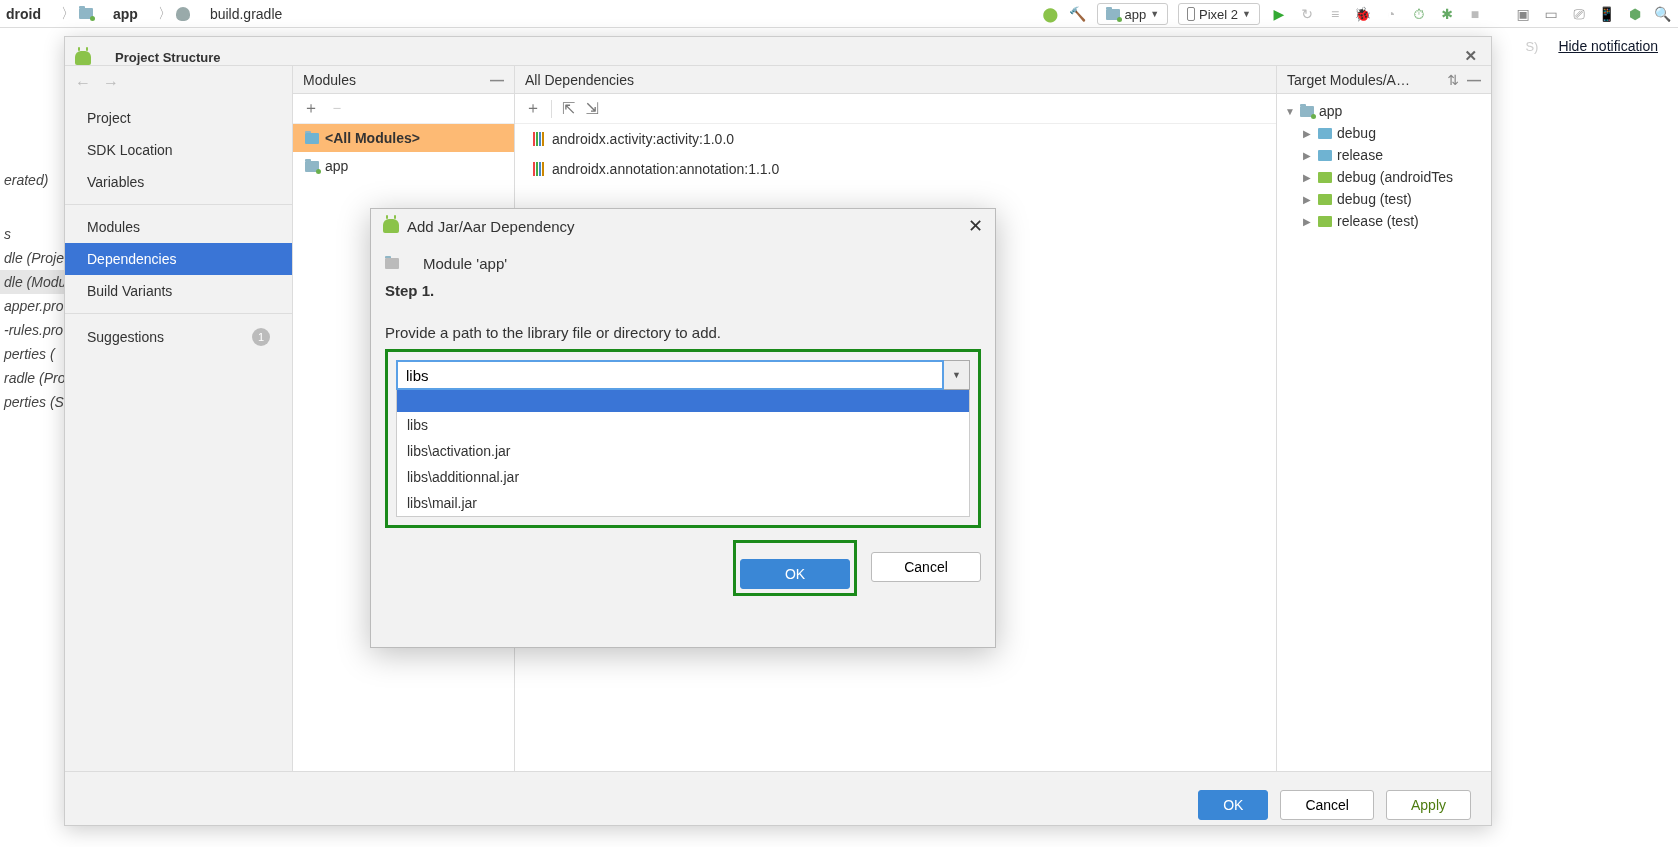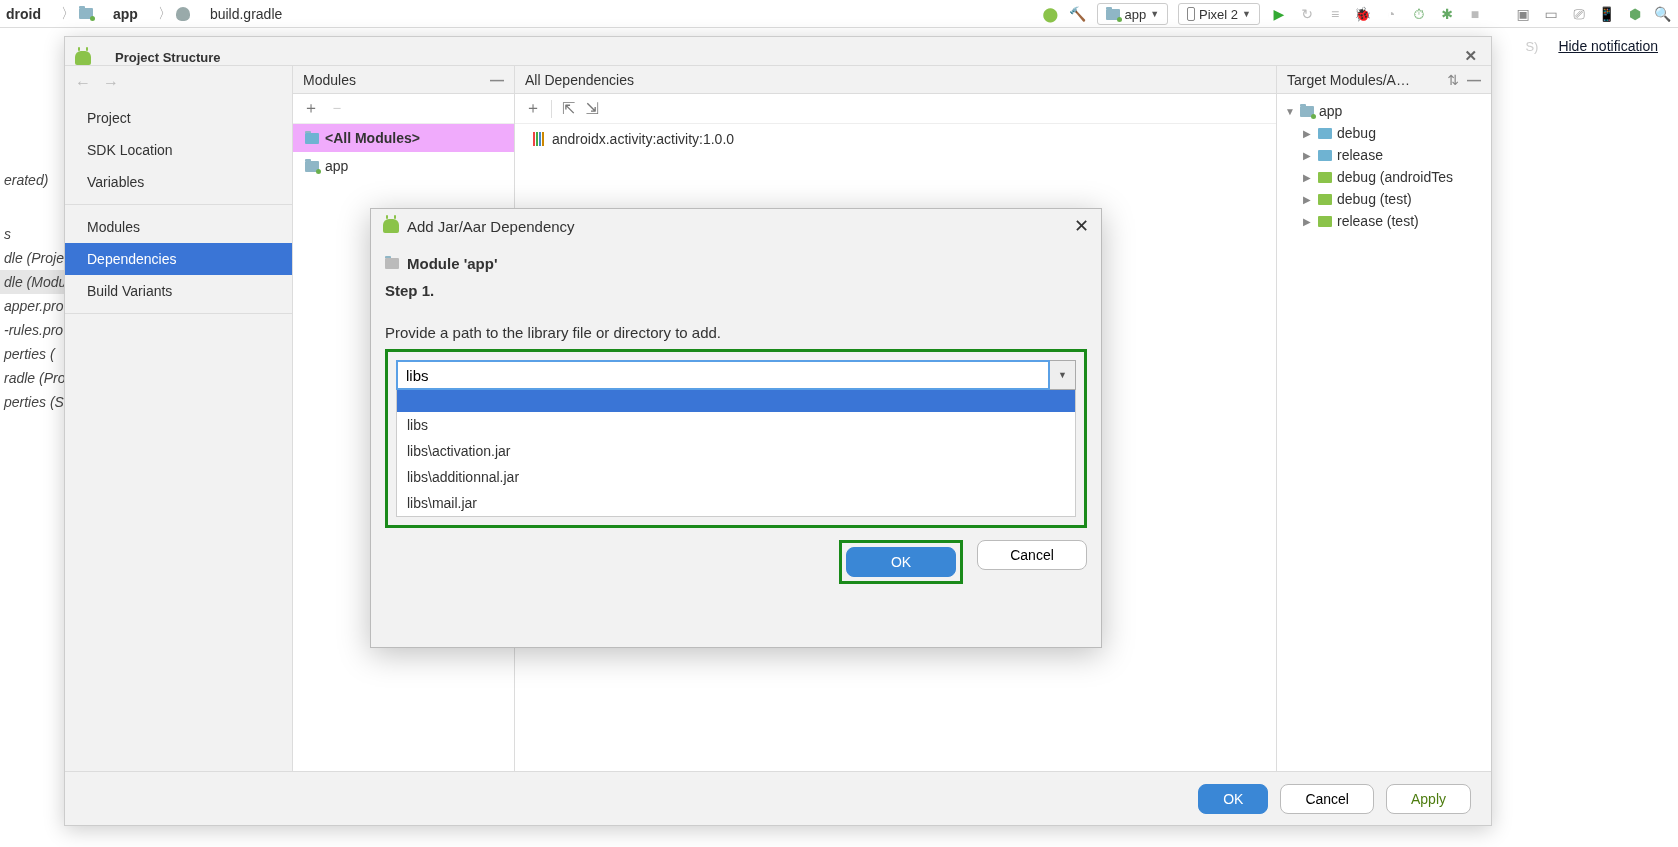--- a/index.html
+++ b/index.html
@@ -43,50 +43,50 @@
   .nav-item.selected { background:#3a75d6; color:#fff; }
   .nav-divider { border-top:1px solid #ddd; margin:6px 0; }
   .badge { background:#bbb; color:#fff; border-radius:50%; width:18px; height:18px; font-size:11px; display:inline-flex; align-items:center; justify-content:center;}
 
   
   .modules-col { width:222px; background:#fff; border-right:1px solid #dcdcdc; display:flex; flex-direction:column;}
   .col-header { height:28px; background:#f2f2f2; border-bottom:1px solid #dcdcdc; display:flex; align-items:center; padding:0 10px; font-size:14px; justify-content:space-between;}
   .col-tools { display:flex; gap:8px; color:#888; }
   .sub-tools { height:30px; border-bottom:1px solid #eee; display:flex; align-items:center; gap:10px; padding:0 10px; color:#777; font-size:16px;}
   .mod-item { padding:6px 12px; display:flex; align-items:center; gap:6px; font-size:14px;}
-  .mod-item.selected { background:#f0abfc; font-weight:bold; }
+  .mod-item.selected { background:#fdba74; font-weight:bold; }
 
   
   .deps-col { flex:1; background:#fff; display:flex; flex-direction:column; border-right:1px solid #dcdcdc;}
   .dep-row { padding:7px 18px; display:flex; align-items:center; gap:8px; font-size:14px;}
   .lib-ico { display:inline-flex; gap:1px;} .lib-ico i{width:2px;height:14px;display:inline-block;} 
   .lib-ico i:nth-child(1){background:#e44;} .lib-ico i:nth-child(2){background:#4a4;} .lib-ico i:nth-child(3){background:#48c;} .lib-ico i:nth-child(4){background:#c80;}
 
   
   .target-col { width:214px; background:#fff; display:flex; flex-direction:column;}
   .tree { padding:6px 4px; font-size:14px;}
   .tree-row { display:flex; align-items:center; gap:5px; padding:3px 4px;}
   .caret { color:#888; width:10px; display:inline-block; font-size:10px;}
   .folder-small { width:14px; height:11px; display:inline-block; border-radius:1px; }
   .f-blue{background:#6fb3d2;} .f-green{background:#8bc34a;}
   .indent1{padding-left:18px;}
 
   
   .ps-footer { height:54px; border-top:1px solid #dcdcdc; display:flex; align-items:center; justify-content:flex-end; gap:12px; padding:0 20px; background:#f2f2f2;}
-  .btn { height:30px; padding:0 24px; border:1px solid #bbb; background:#fff; border-radius:8px; font-size:14px;}
+  .btn { height:30px; padding:0 24px; border:1px solid #bbb; background:#fff; border-radius:3px; font-size:14px;margin-top:12px;}
   .btn.primary { background:#3a87d6; color:#fff; border-color:#3a87d6;}
   .btn.disabled { color:#4d7c0f; }
 
   
-  .inner-dialog { position:absolute; left:370px; top:208px; width:732px; height:440px; background:#f2f2f2; border:1px solid #bbb; box-shadow:0 6px 30px rgba(0,0,0,.25);}
+  .inner-dialog { position:absolute; left:370px; top:208px; width:626px; height:440px; background:#f2f2f2; border:1px solid #bbb; box-shadow:0 6px 30px rgba(0,0,0,.25);}
   .dlg-title { height:34px; display:flex; align-items:center; padding:0 12px; gap:8px; font-size:15px;}
   .dlg-close { margin-left:auto; color:#333; font-size:18px;}
   .dlg-body { padding:8px 14px 0 14px;}
   .mod-label { display:flex; align-items:center; gap:8px; font-size:15px; padding:4px 0 10px 0;}
-  .mod-label b{font-weight:700;}
+  .mod-label b{font-weight:400;margin-left:16px;}
   .step-label { font-weight:600; font-size:15px;}
   .step-desc { font-size:15px; padding:2px 0 8px 0;margin-top:23px;}
   
   .green-box { border:3px solid #1a8a1a; padding:8px;}
   .combo { display:flex; }
   .combo input { flex:1; height:30px; border:2px solid #5aa0e6; padding:0 8px; font-size:15px; outline:none;}
   .combo .cbtn { width:26px; border:1px solid #aaa; border-left:none; background:#eee; display:flex; align-items:center; justify-content:center;}
   .dropdown { border:1px solid #ccc; border-top:none; background:#fff; margin-top:0;}
   .dd-item { padding:5px 10px; font-size:14px;}
   .dd-item.sel { background:#3a75d6; color:#fff; height:22px;}
@@ -185,20 +185,24 @@
       </div>
       <div class="nav-list">
         <div class="nav-item">Project</div>
         <div class="nav-item">SDK Location</div>
         <div class="nav-item">Variables</div>
         <div class="nav-divider"></div>
         <div class="nav-item">Modules</div>
         <div class="nav-item selected">Dependencies</div>
         <div class="nav-item">Build Variants</div>
         <div class="nav-divider"></div>
+        <div class="nav-item">
+            <span>Suggestions</span>
+            <span class="badge">1</span>
+          </div>
       </div>
     </div>
 
     <div class="modules-col">
       <div class="col-header">
         <span>Modules</span>
         <span class="minus-icon">—</span>
       </div>
       <div class="sub-tools">
         <span>＋</span>
@@ -225,20 +229,29 @@
         <span>⇲</span>
       </div>
       <div class="dep-row">
           <span class="lib-ico">
             <i></i>
             <i></i>
             <i></i>
             <i></i>
           </span>
           <span>androidx.activity:activity:1.0.0</span>
+        </div>
+      <div class="dep-row">
+          <span class="lib-ico">
+            <i></i>
+            <i></i>
+            <i></i>
+            <i></i>
+          </span>
+          <span>androidx.annotation:annotation:1.1.0</span>
         </div>
     </div>
 
     <div class="target-col">
       <div class="col-header">
         <span>Target Modules/A…</span>
         <span class="col-tools">
             <span>⇅</span>
             <span class="minus-icon">—</span>
           </span>

